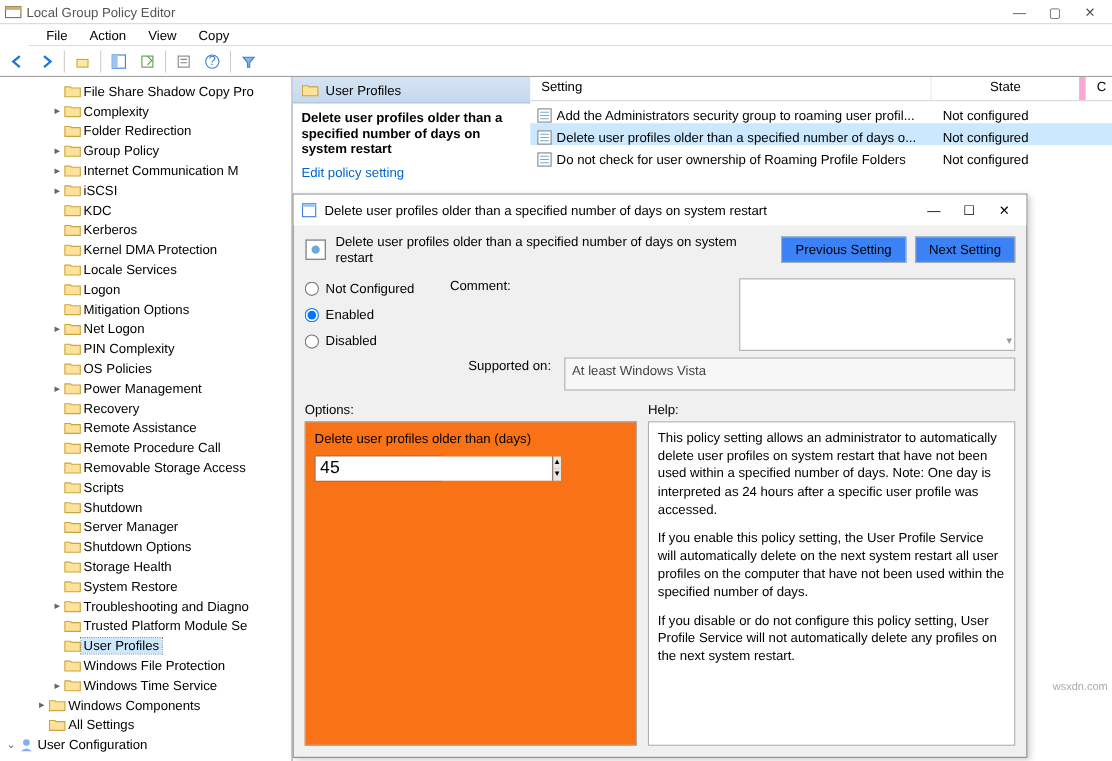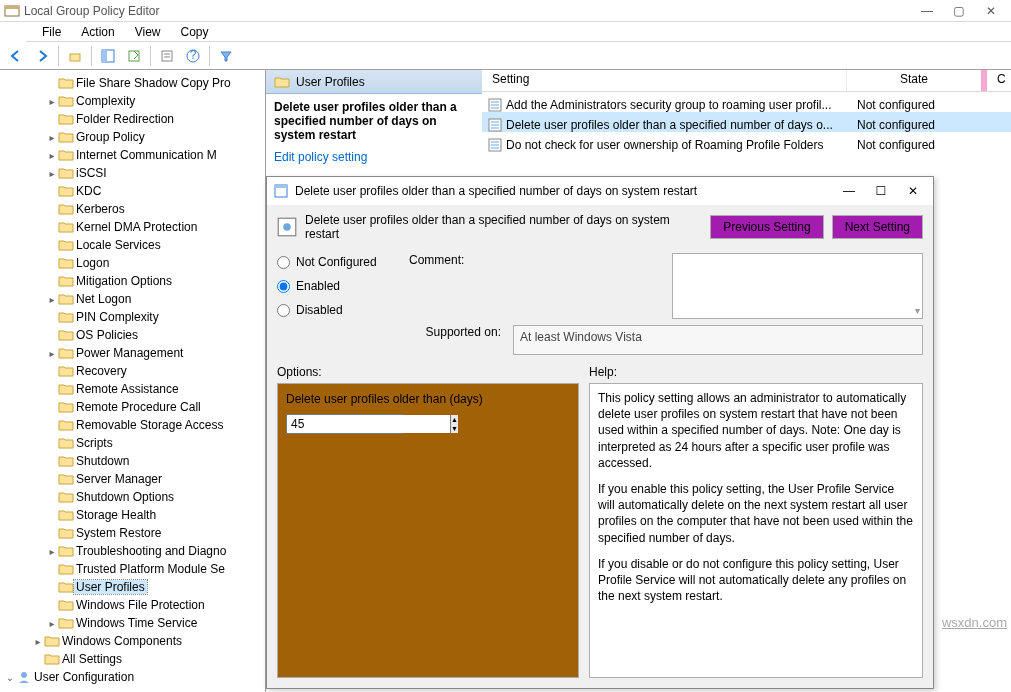--- a/index.html
+++ b/index.html
@@ -58,42 +58,42 @@
 .ellipsis { overflow: hidden; text-overflow: ellipsis; white-space: nowrap; }
 
 
 .dialog { position: absolute; left: 0px; top: 106px; width: 668px; height: 513px; background: #f0f0f0; border: 1px solid #888; box-shadow: 2px 2px 6px rgba(0,0,0,0.2); display: flex; flex-direction: column; }
 .dlg-title { display: flex; align-items: center; height: 28px; background: #fff; padding: 0 6px; gap: 6px; }
 .dlg-title .dlg-title-text { flex: 1; color: #000; }
 .dlg-ctrl { display: flex; gap: 4px; }
 .dlg-ctrl span { width: 28px; height: 20px; display: flex; align-items: center; justify-content: center; }
 .dlg-sub { display: flex; align-items: center; padding: 8px 10px; gap: 8px; }
 .dlg-sub .flex { flex: 1; }
-.btn { background: #a21caf; border: 1px solid #adadad; padding: 4px 12px; }
+.btn { background: #3b82f6; border: 1px solid #adadad; padding: 4px 12px; }
 .dlg-body1 { display: flex; padding: 4px 10px 0 10px; gap: 12px; }
 .radio-col { width: 120px; display: flex; flex-direction: column; gap: 10px; padding-top: 2px; }
 .radio-row { display: flex; align-items: center; gap: 6px; }
 .comment-area { display: flex; flex-direction: column; flex: 1; gap: 4px; }
 .textarea { background: #fff; border: 1px solid #adadad; height: 66px; position: relative; }
 .textarea .scroll-end { position: absolute; right: 2px; bottom: 2px; color: #999; font-size: 10px; }
 .supported-row { display: flex; padding: 6px 10px 10px; gap: 12px; align-items: flex-start; }
 .supported-box { background: #f7f7f7; border: 1px solid #adadad; height: 30px; flex: 1; padding: 4px 6px; color: #444; position: relative; }
 .dlg-body2 { display: flex; padding: 0 10px; gap: 10px; }
 .dlg-body2 .lab { width: 302px; }
 .dlg-body3 { display: flex; padding: 4px 10px 10px; gap: 10px; flex: 1; }
-.options-box { width: 302px; background: #a16207; border: 1px solid #adadad; padding: 8px; }
+.options-box { width: 302px; background: #f97316; border: 1px solid #adadad; padding: 8px; }
 .help-box { flex: 1; background: #fff; border: 1px solid #adadad; padding: 6px 8px; overflow-y: auto; line-height: 1.35; }
 .help-box p { margin-bottom: 10px; }
 .num-input { width: 116px; border: 1px solid #7a7a7a; display: flex; margin-top: 8px; }
-.num-input input { border: none; flex: 1; padding: 2px 4px; font-size: 12px; outline: none; }
+.num-input input { border: none; flex: 1; padding: 2px 4px; font-size: 16px; outline: none; }
 .spinner { width: 16px; display: flex; flex-direction: column; border-left: 1px solid #7a7a7a; }
 .spinner div { flex: 1; display: flex; align-items: center; justify-content: center; font-size: 7px; background: #e8e8e8; }
 
 
-.wm { position: fixed; right: 4px; bottom: 62px; color: #aaa; font-size: 13px; text-decoration: underline; }
+.wm { position: fixed; right: 4px; bottom: 62px; color: #aaa; font-size: 10px; }
 
 </style>
 </head>
 <body>
 
 <div class="title-bar">
   <svg class="win-icon" viewBox="0 0 16 16">
       <rect x="1" y="3" width="14" height="10" fill="#fff" stroke="#8a6d3b"></rect>
       <rect x="1" y="3" width="14" height="3" fill="#c9b178"></rect>
     </svg>

